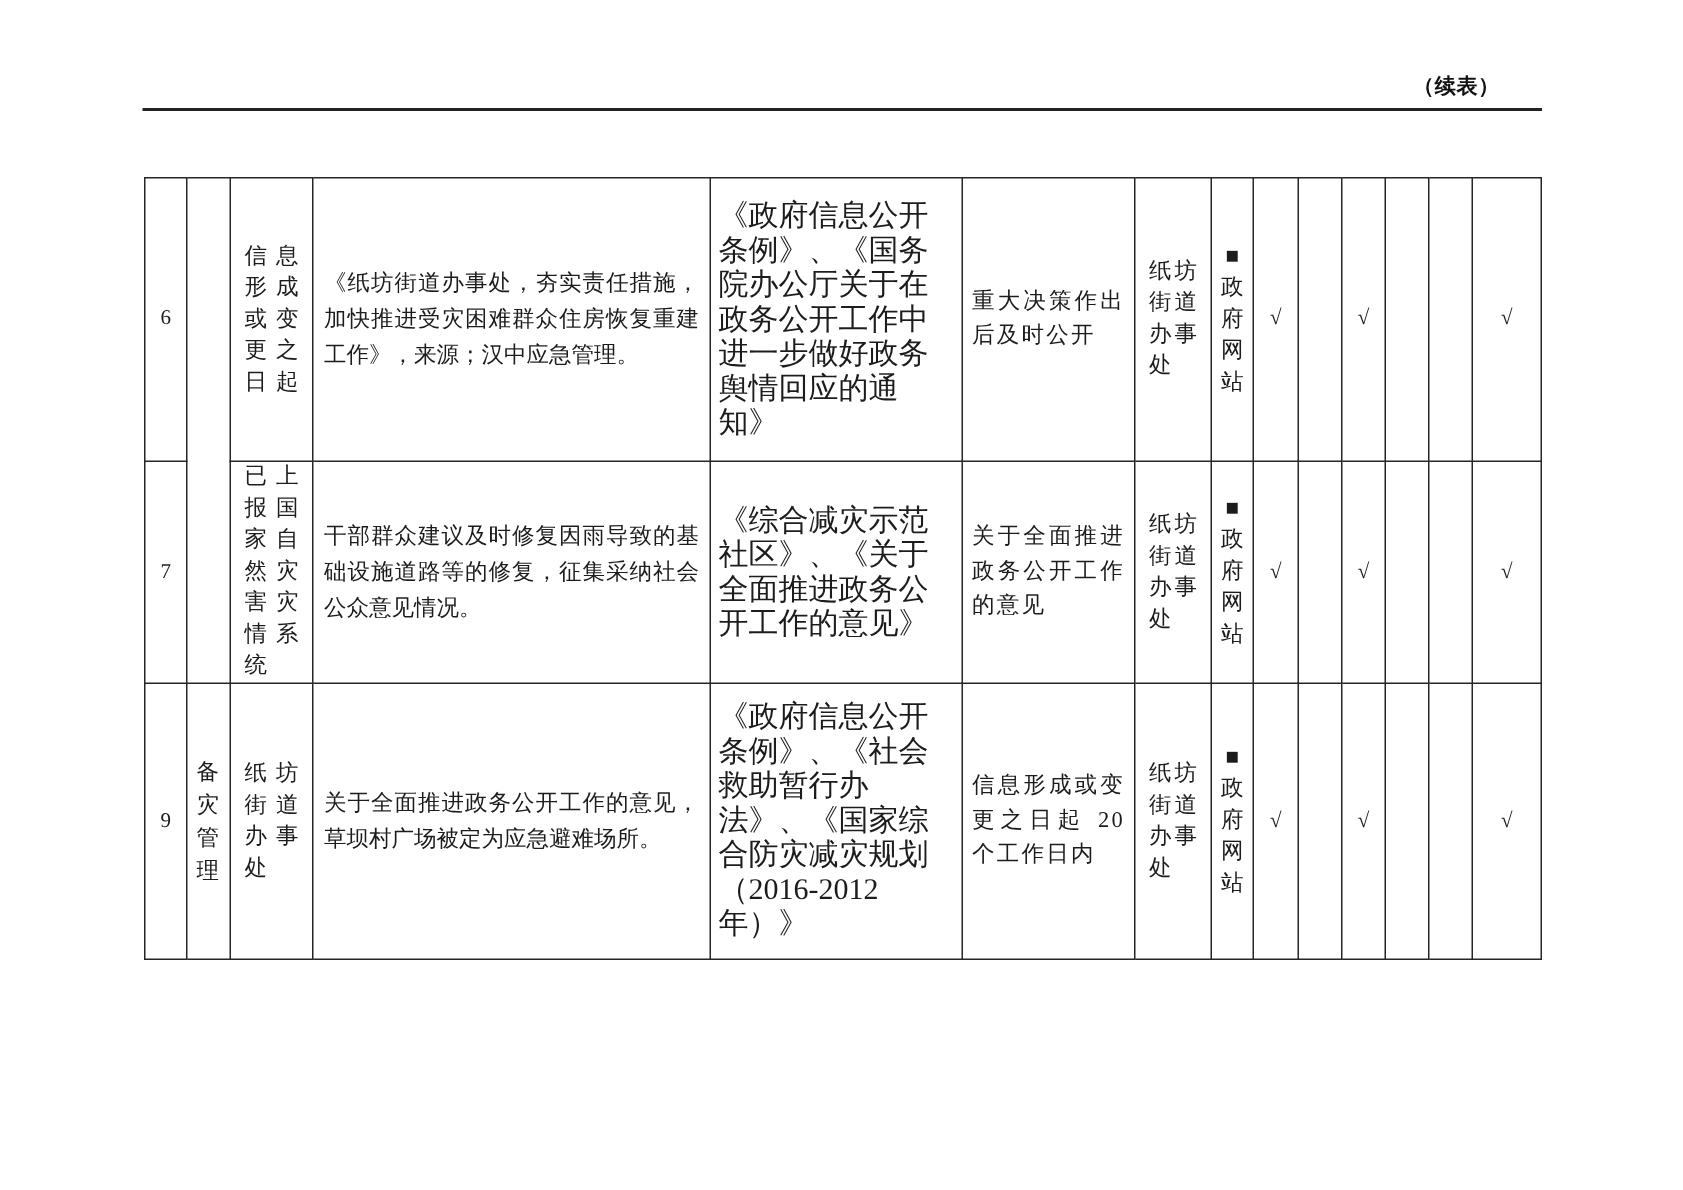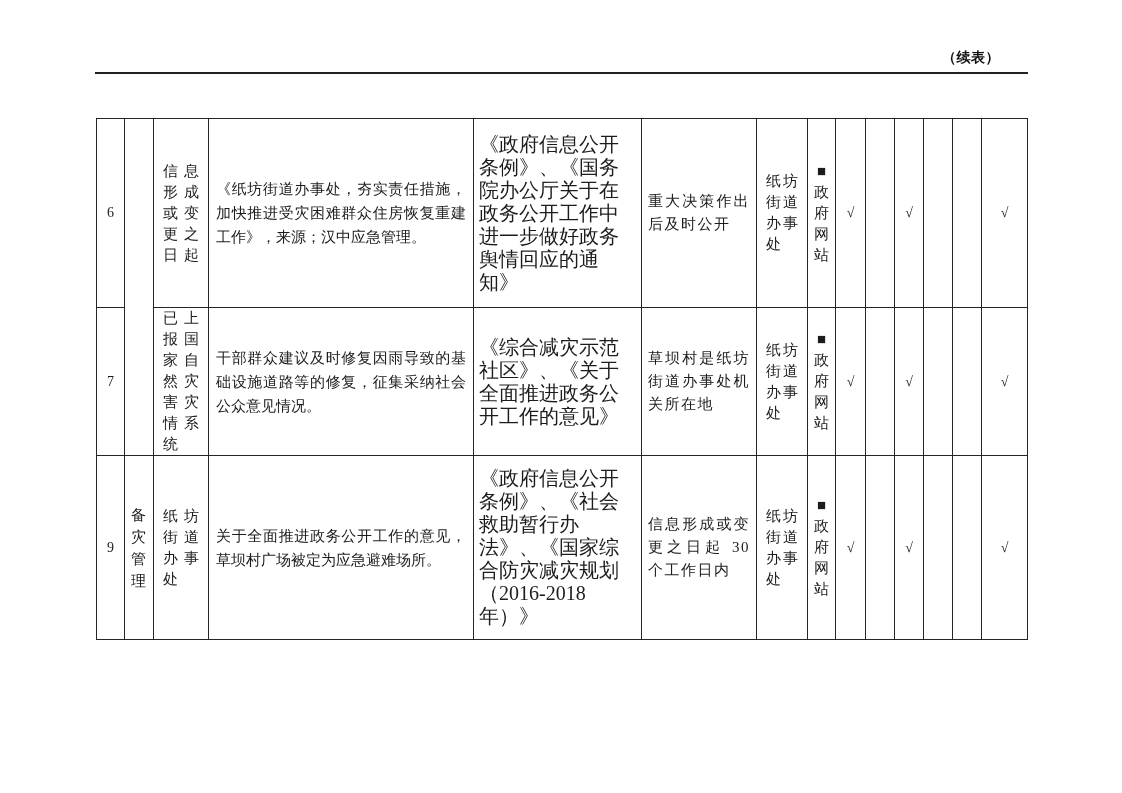--- a/index.html
+++ b/index.html
@@ -133,38 +133,38 @@
       <td class="c-chk"></td>
       <td class="c-chk"></td>
       <td class="c-chk">√</td>
     </tr>
 
     <tr class="row-b">
       <td class="c-num">7</td>
       <td class="c-item">已上报国家自然灾害灾情系统</td>
       <td class="c-content">干部群众建议及时修复因雨导致的基础设施道路等的修复，征集采纳社会公众意见情况。</td>
       <td class="c-basis">《综合减灾示范社区》、《关于全面推进政务公开工作的意见》</td>
-      <td class="c-timing">草坝村是纸坊街道办事处机关所在地</td>
+      <td class="c-timing">关于全面推进政务公开工作的意见</td>
       <td class="c-dept">纸坊街道办事处</td>
       <td class="c-chan">■政府网站</td>
       <td class="c-chk">√</td>
       <td class="c-chk"></td>
       <td class="c-chk">√</td>
       <td class="c-chk"></td>
       <td class="c-chk"></td>
       <td class="c-chk">√</td>
     </tr>
 
     <tr class="row-c">
       <td class="c-num">9</td>
       <td class="c-cat">备灾管理</td>
       <td class="c-item">纸坊街道办事处</td>
       <td class="c-content">关于全面推进政务公开工作的意见，草坝村广场被定为应急避难场所。</td>
-      <td class="c-basis">《政府信息公开条例》、《社会救助暂行办法》、《国家综合防灾减灾规划（2016-2018 年）》</td>
-      <td class="c-timing">信息形成或变更之日起 30 个工作日内</td>
+      <td class="c-basis">《政府信息公开条例》、《社会救助暂行办法》、《国家综合防灾减灾规划（2016-2012 年）》</td>
+      <td class="c-timing">信息形成或变更之日起 20 个工作日内</td>
       <td class="c-dept">纸坊街道办事处</td>
       <td class="c-chan">■政府网站</td>
       <td class="c-chk">√</td>
       <td class="c-chk"></td>
       <td class="c-chk">√</td>
       <td class="c-chk"></td>
       <td class="c-chk"></td>
       <td class="c-chk">√</td>
     </tr>
   </tbody>

